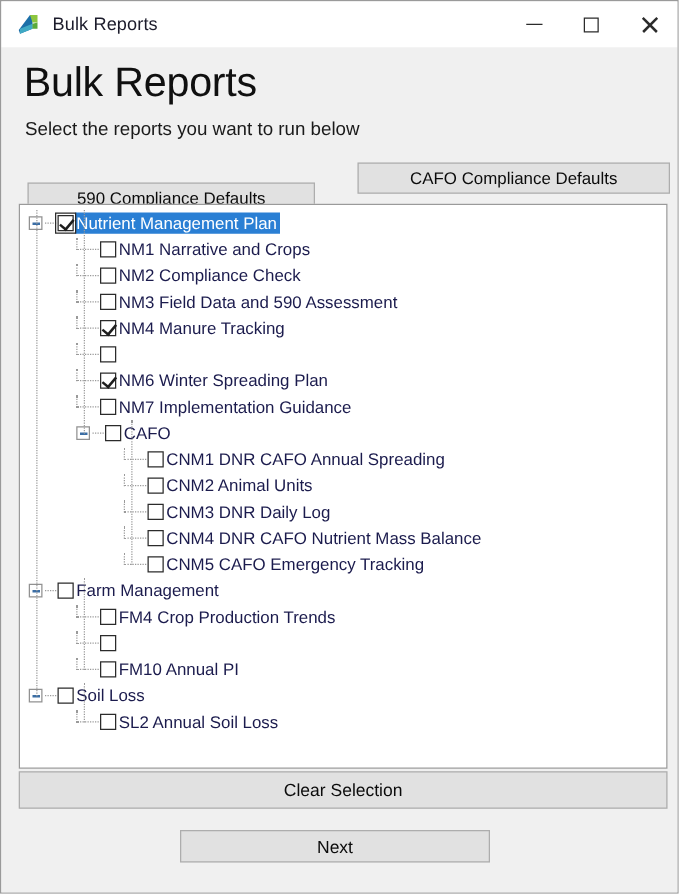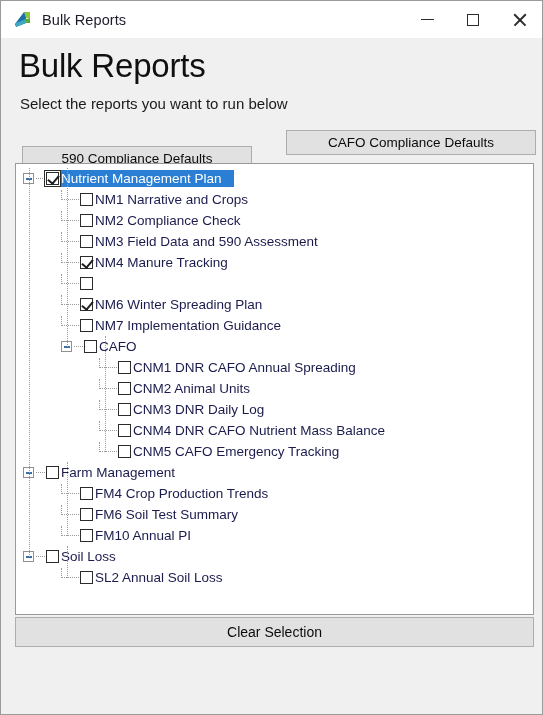--- a/index.html
+++ b/index.html
@@ -157,21 +157,21 @@
     left: 3px; top: 0px;
     width: 5px; height: 9px;
     border-right: 2px solid #1e1e1e;
     border-bottom: 2px solid #1e1e1e;
     transform: rotate(40deg);
   }
   .cb.focus { outline: 1px solid #2b2b2b; outline-offset: 1px; }
 
   .label {
     font-size: 13.5px; color: #1b1b4d;
-    padding-left: 1px; padding-right: 12px;
+    padding-left: 1px; padding-right: 2px;
     line-height: 17px;
   }
   .row.selected .label {
     background: #2a7fd4;
     color: #ffffff;
   }
 
   
   .btn-clear {
     position: absolute; left: 14px; top: 579px;
@@ -298,21 +298,20 @@
             <span class="label">Farm Management</span>
           </div>
           <div class="row lvl1">
             <div class="leafline"></div>
             <div class="cb"></div>
             <span class="label">FM4 Crop Production Trends</span>
           </div>
           <div class="row lvl1">
             <div class="leafline"></div>
             <div class="cb"></div>
-            <span class="label">FM6 Soil Test Summary</span>
           </div>
           <div class="row lvl1">
             <div class="leafline"></div>
             <div class="cb"></div>
             <span class="label">FM10 Annual PI</span>
           </div>
           <div class="row lvl0">
             <div class="expander"></div>
             <div class="stub"></div>
             <div class="cb"></div>
@@ -325,15 +324,16 @@
           </div>
           <div class="trunk" style="left: 13px; top: 4px; height: 389px;"></div>
           <div class="trunk" style="left: 51px; top: 4px; height: 179px;"></div>
           <div class="trunk" style="left: 89px; top: 172px; height: 116px;"></div>
           <div class="trunk" style="left: 51px; top: 298px; height: 74px;"></div>
           <div class="trunk" style="left: 51px; top: 382px; height: 32px;"></div>
         </div>
     </div>
 
     <div class="btn btn-clear">Clear Selection</div>
+    <div class="btn btn-next">Next</div>
 
   </div>
 </div>
 
 </body></html>

